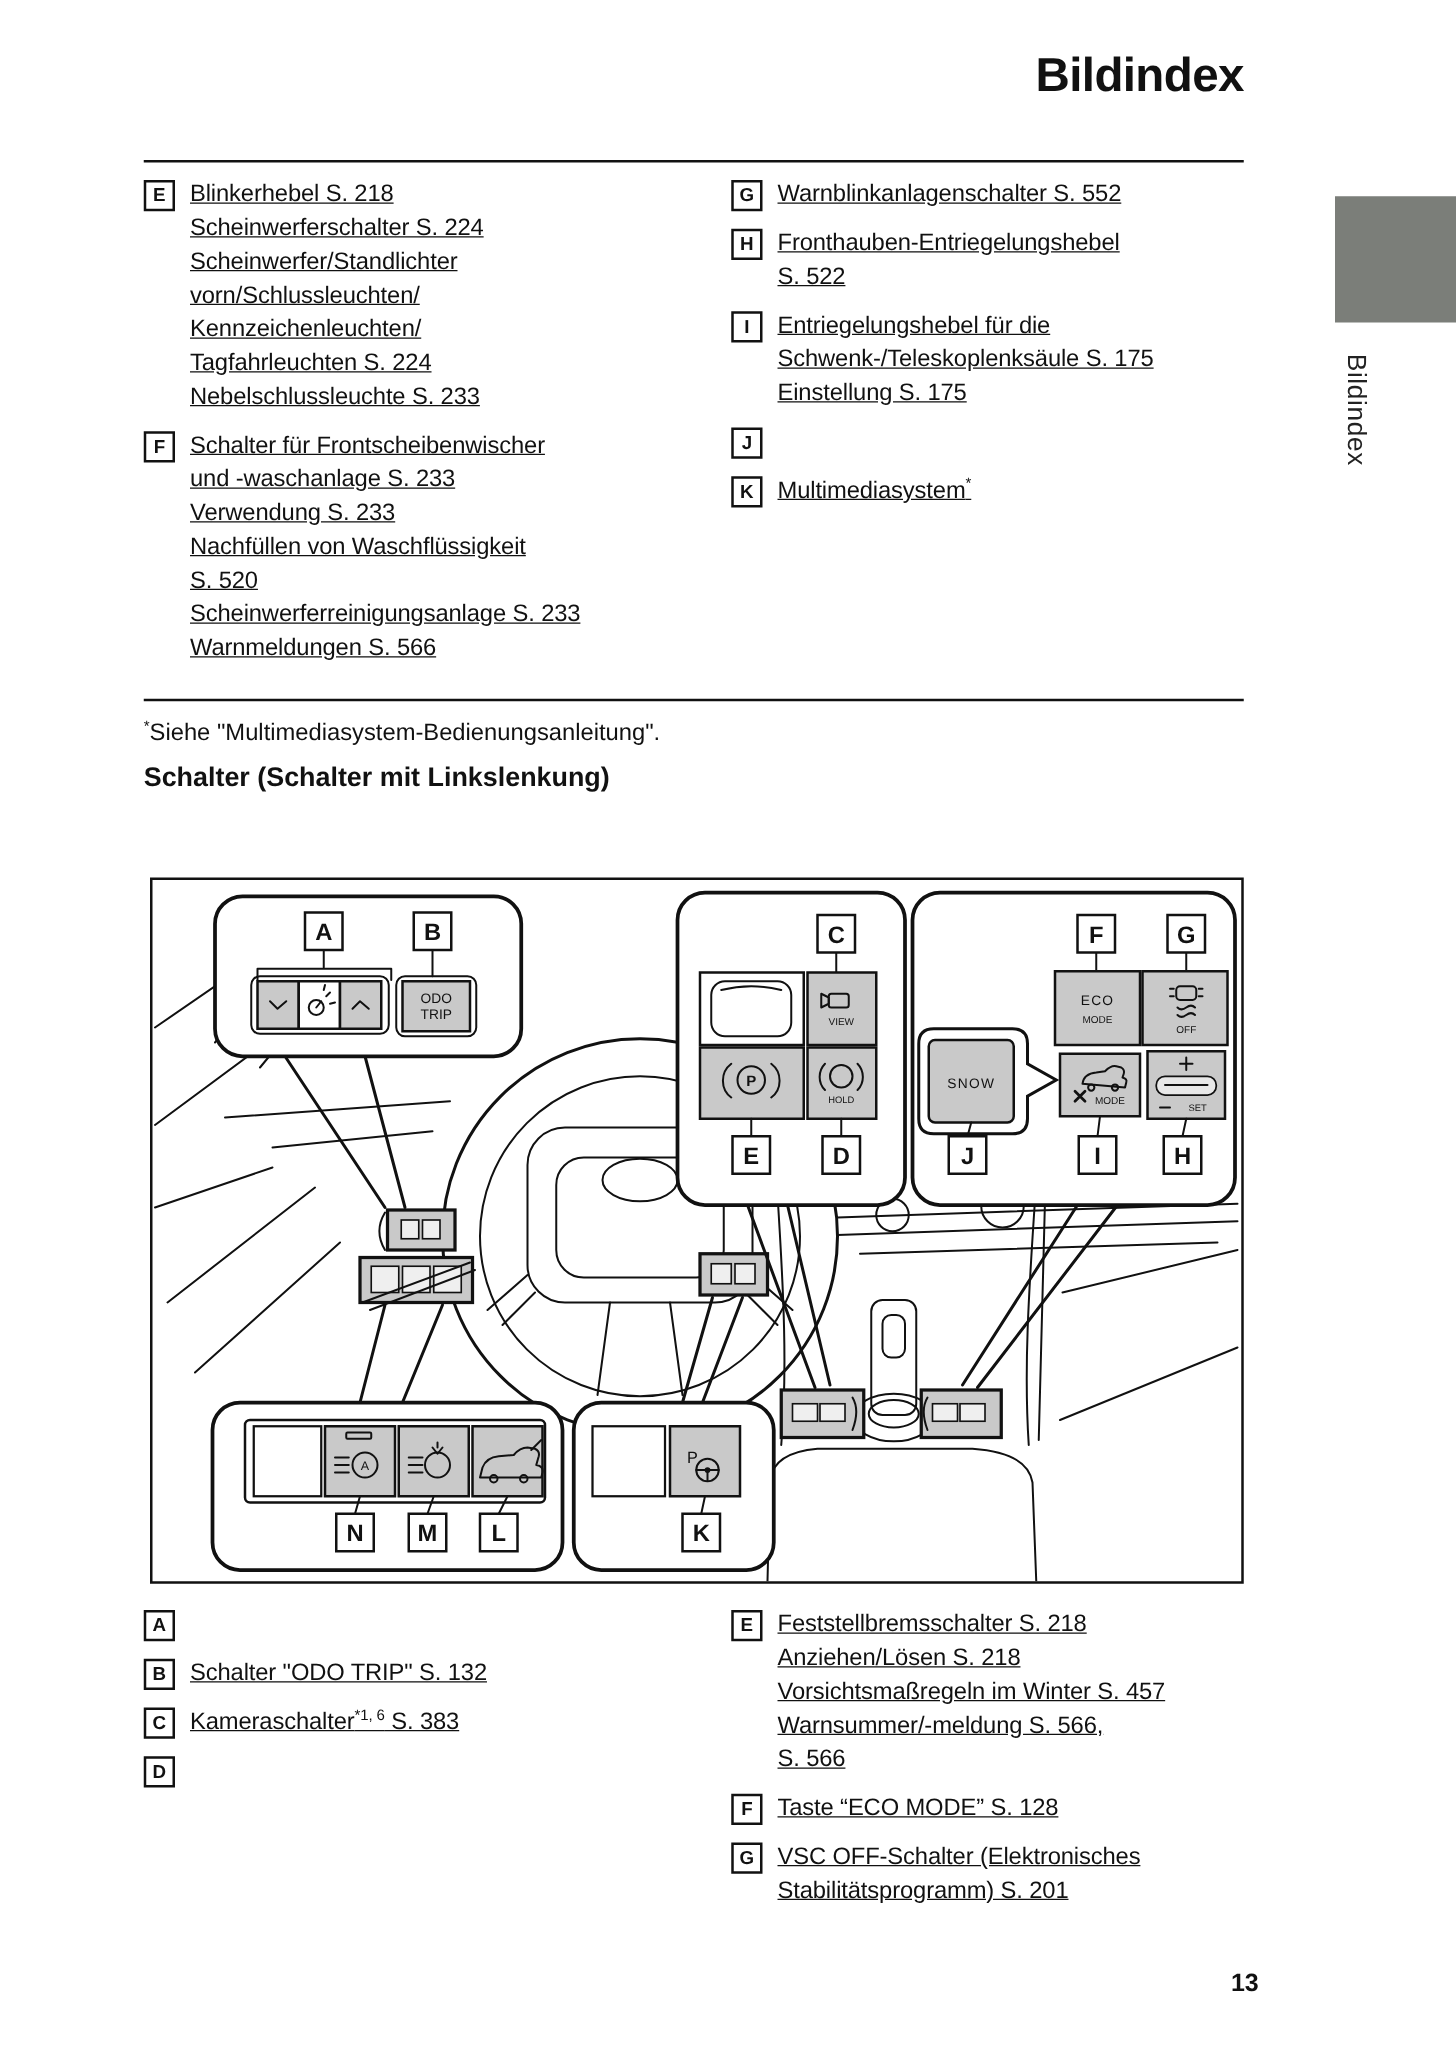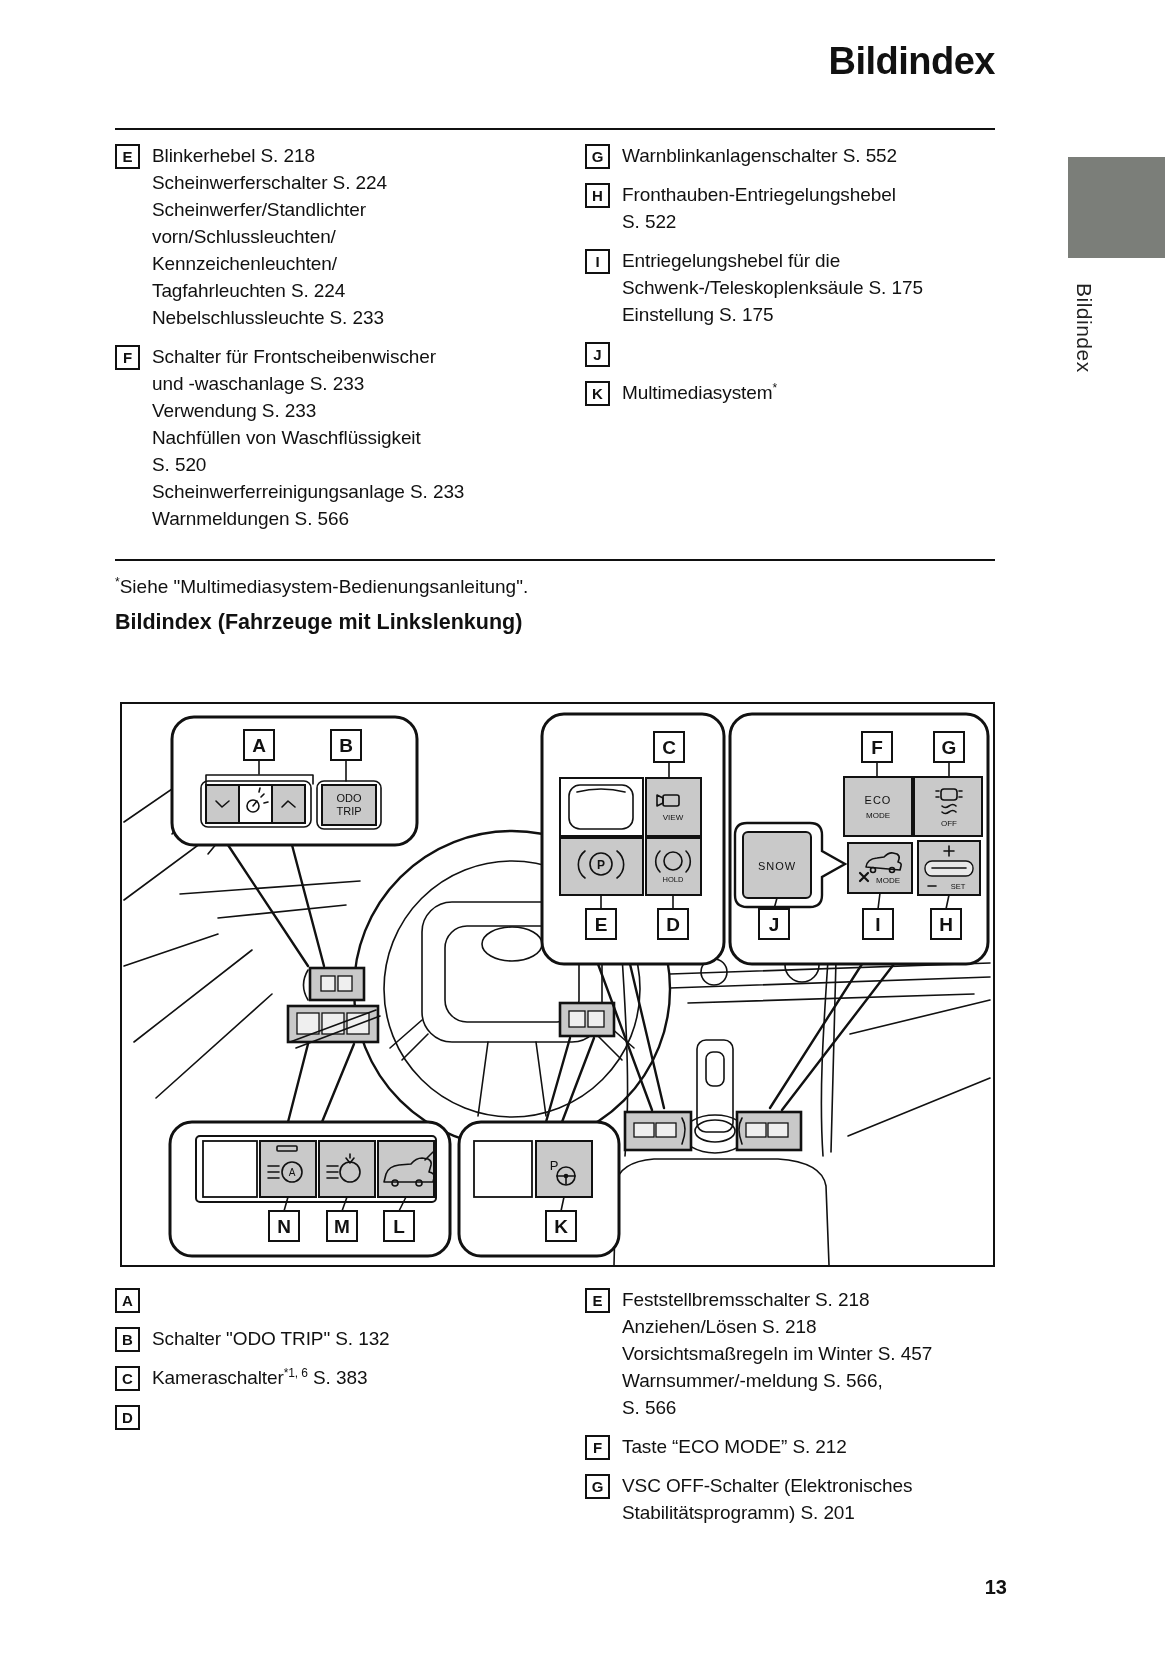--- a/index.html
+++ b/index.html
@@ -14,21 +14,21 @@
   .idx-wrap{position:absolute;left:115px;width:884px;display:flex;}
   #top-index{top:142px;}
   #bottom-index{top:1286px;}
   .idx-col{display:flex;flex-direction:column;}
   .idx-col.left{width:470px;flex:none;}
   .idx-col.right{flex:1;}
   .idx-item{display:flex;margin-bottom:12px;}
   .key-box{flex:none;width:25px;height:25px;border:2px solid #111;box-sizing:border-box;
     display:flex;align-items:center;justify-content:center;font-weight:bold;font-size:15px;
     margin-right:12px;margin-top:2px;}
-  .idx-text{font-size:19px;line-height:27px;letter-spacing:-.1px;}
+  .idx-text{font-size:19px;line-height:27px;letter-spacing:-.1px;text-decoration:underline;}
   sup{font-size:12px;line-height:0;vertical-align:super;}
 
   .footnote{position:absolute;left:115px;top:576px;font-size:19px;text-align:center;}
   .section-heading{position:absolute;left:115px;top:610px;font-size:21.5px;font-weight:bold;}
 
   .chapter-tab{position:absolute;left:1068px;top:157px;width:97px;height:101px;background:var(--tab-gray);}
   .chapter-tab-label{position:absolute;left:1072px;top:283px;writing-mode:vertical-rl;
     font-size:21px;color:#222;letter-spacing:.5px;}
 
   .diagram-frame{position:absolute;left:120px;top:702px;width:875px;height:565px;
@@ -88,21 +88,21 @@
     </div>
 </div>
 
 <div class="chapter-tab"></div>
 <div class="chapter-tab-label">Bildindex</div>
 
 <div id="rule-mid" class="rule"></div>
 
 <div class="footnote"><sup>*</sup><span>Siehe "Multimediasystem-Bedienungsanleitung".</span></div>
 
-<div class="section-heading">Bildindex (Fahrzeuge mit Linkslenkung)</div>
+<div class="section-heading">Schalter (Schalter mit Linkslenkung)</div>
 
 <div class="diagram-frame">
 <svg viewBox="0 0 871 561">
 
   <g>
     <path class="ln" d="M2,118 L130,30"></path>
     <path class="ln" d="M2,196 L164,76"></path>
     <path class="ln" d="M50,130 L88,84"></path>
     <path class="ln" d="M68,140 L106,94"></path>
     <path class="ln" d="M86,150 L124,104"></path>
@@ -384,21 +384,21 @@
         <span class="key-box">D</span>
       </div>
     </div>
   <div class="idx-col right">
       <div class="idx-item">
         <span class="key-box">E</span>
         <div class="idx-text">Feststellbremsschalter S. 218<br>Anziehen/Lösen S. 218<br>Vorsichtsmaßregeln im Winter S. 457<br>Warnsummer/-meldung S. 566,<br>S. 566</div>
       </div>
       <div class="idx-item">
         <span class="key-box">F</span>
-        <div class="idx-text">Taste “ECO MODE” S. 212</div>
+        <div class="idx-text">Taste “ECO MODE” S. 128</div>
       </div>
       <div class="idx-item">
         <span class="key-box">G</span>
         <div class="idx-text">VSC OFF-Schalter (Elektronisches<br>Stabilitätsprogramm) S. 201</div>
       </div>
     </div>
 </div>
 
 <div class="page-number">13</div>
 

